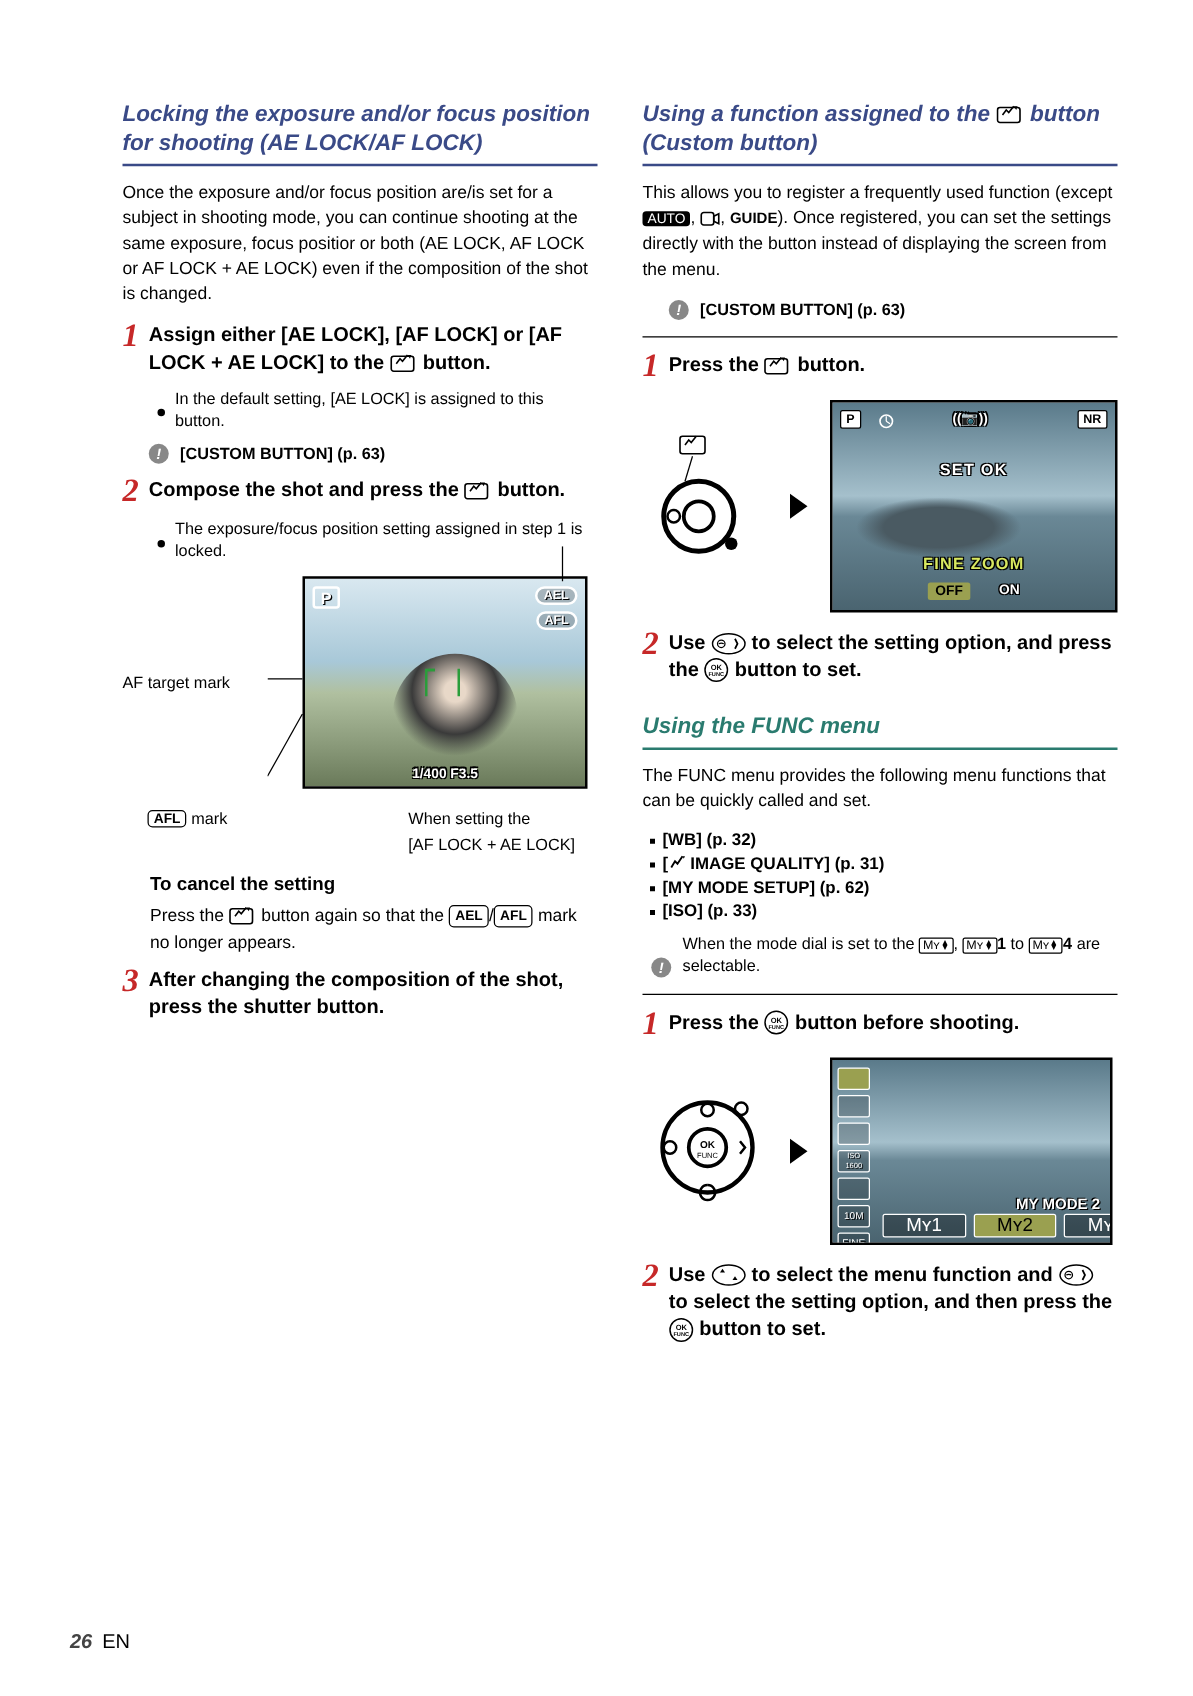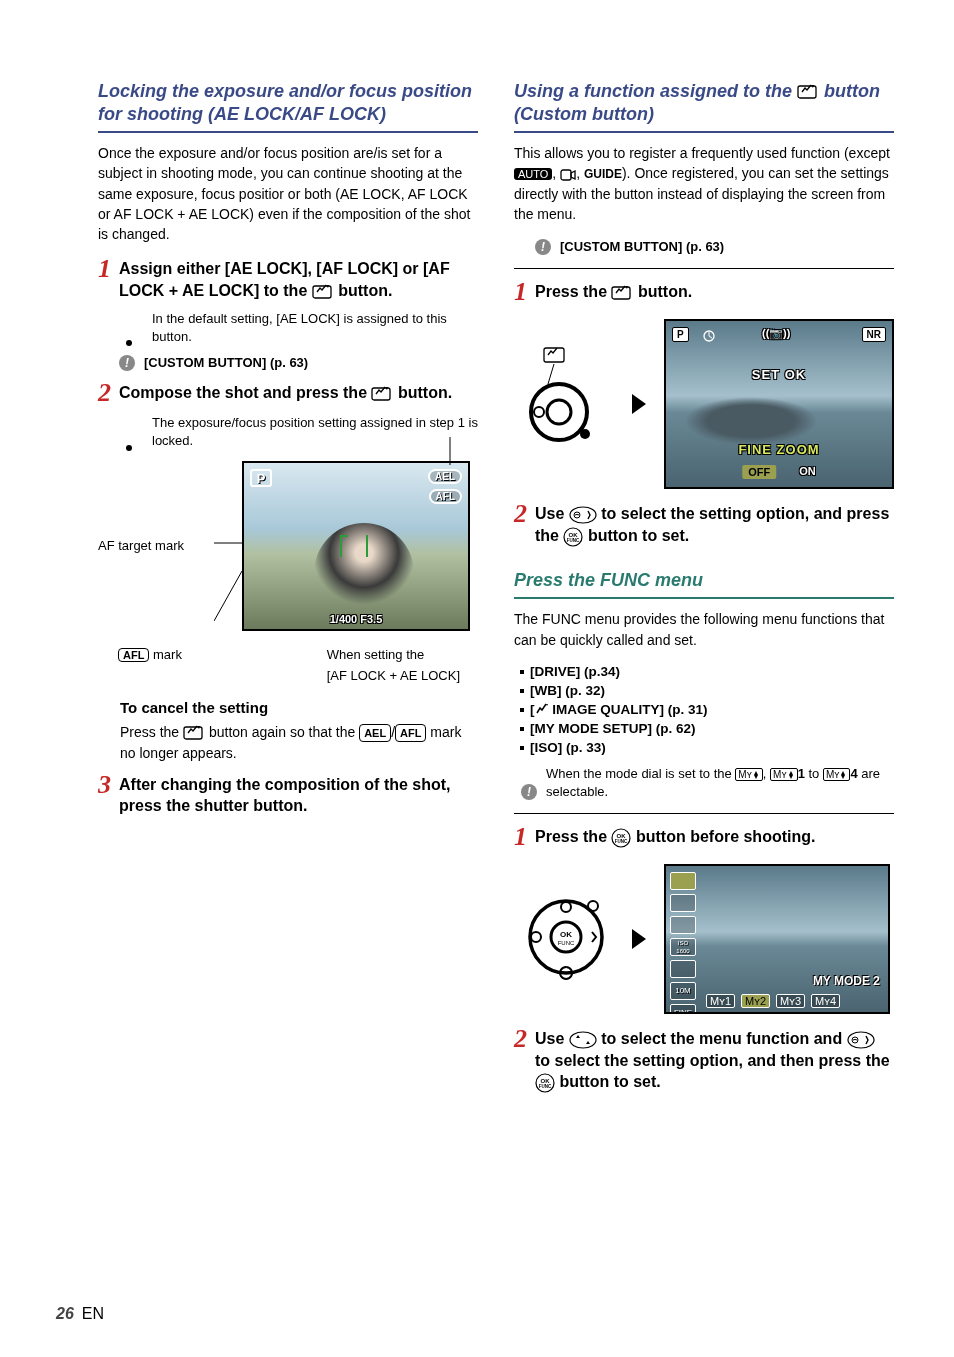--- a/index.html
+++ b/index.html
@@ -36,21 +36,21 @@
     line-height: 1;
     flex-shrink: 0;
     margin-top: -2px;
   }
   .step-text { font-size: 16px; font-weight: bold; line-height: 1.35; }
   .inline-icon {
     display: inline-block;
     vertical-align: middle;
     width: 22px; height: 18px;
   }
-  .bullet-row { display: flex; align-items: flex-end; gap: 20px; font-size: 13px; margin: 6px 0 6px 28px; line-height: 1.4; }
+  .bullet-row { display: flex; align-items: center; gap: 8px; font-size: 13px; margin: 6px 0 6px 28px; line-height: 1.4; }
   .round-bullet { width: 6px; height: 6px; background: #000; border-radius: 50%; margin-top: 5px; flex-shrink: 0; }
   .note-row { display: flex; align-items: flex-end; gap: 8px; margin: 8px 0 8px 20px; }
   .note-icon {
     width: 18px; height: 18px; flex-shrink: 0;
   }
   .note-text { font-size: 13px; font-weight: bold; line-height: 1.4; }
   .note-text.norm { font-weight: normal; }
   hr.thin { border: none; border-top: 1px solid #000; margin: 12px 0; }
   .subhead { font-weight: bold; font-size: 15px; margin: 16px 0 6px 22px; }
   .sub-body { font-size: 14px; line-height: 1.5; margin-left: 22px; margin-bottom: 10px; }
@@ -149,21 +149,21 @@
   }
   .side-icon.active { background: #9aa050; color: #000; text-shadow:none; }
   .mymode-label {
     position: absolute; right: 8px; bottom: 24px; font-size: 12px; font-weight: bold;
     text-shadow: 1px 1px 0 #000, -1px -1px 0 #000;
   }
   .mymode-row {
     position: absolute; left: 40px; bottom: 4px; display: flex; gap: 6px;
   }
   .mymode-chip {
-    font-size: 11px; border: 1px solid #fff; border-radius: 2px; padding: 0 3px;
+    font-size: 15px; border: 1px solid #fff; border-radius: 2px; padding: 0 18px;
     background: rgba(0,0,0,0.3);
   }
   .mymode-chip.active { background: #9aa050; color: #000; }
 </style>
 </head>
 <body>
 
 <svg width="0" height="0" style="position:absolute">
   <defs>
     <g id="custom-btn-icon">
@@ -349,24 +349,23 @@
       <div class="step-num">2</div>
       <div class="step-text">
         <span>Use </span><svg width="28" height="18" style="vertical-align:middle">
             <use href="#leftright-icon"></use>
           </svg><span> to select the setting option, and press the </span><svg width="20" height="20" style="vertical-align:middle">
             <use href="#ok-func-icon"></use>
           </svg><span> button to set.</span>
       </div>
     </div>
 
-    <h3 class="section-heading teal" style="margin-top:22px">Press the FUNC menu</h3>
+    <h3 class="section-heading teal" style="margin-top:22px">Using the FUNC menu</h3>
     <p class="body-text">The FUNC menu provides the following menu functions that can be quickly called and set.</p>
     <div class="func-list" id="func-list">
-        <div class="func-item"><span class="func-dot"></span>[DRIVE] (p.34)</div>
         <div class="func-item"><span class="func-dot"></span>[WB] (p. 32)</div>
         <div class="func-item"><span class="func-dot"></span>[<svg width="14" height="12" style="vertical-align:-1px">
             <path d="M2 10 l3 -5 l2 2 l4 -6" stroke="#000" fill="none" stroke-width="1.5"></path>
             <path d="M11 1 l2 0 l-1 2 z" fill="#000"></path>
           </svg> IMAGE QUALITY] (p. 31)</div>
         <div class="func-item"><span class="func-dot"></span>[MY MODE SETUP] (p. 62)</div>
         <div class="func-item"><span class="func-dot"></span>[ISO] (p. 33)</div>
       </div>
 
     <div class="note-row" style="margin-left:6px">

